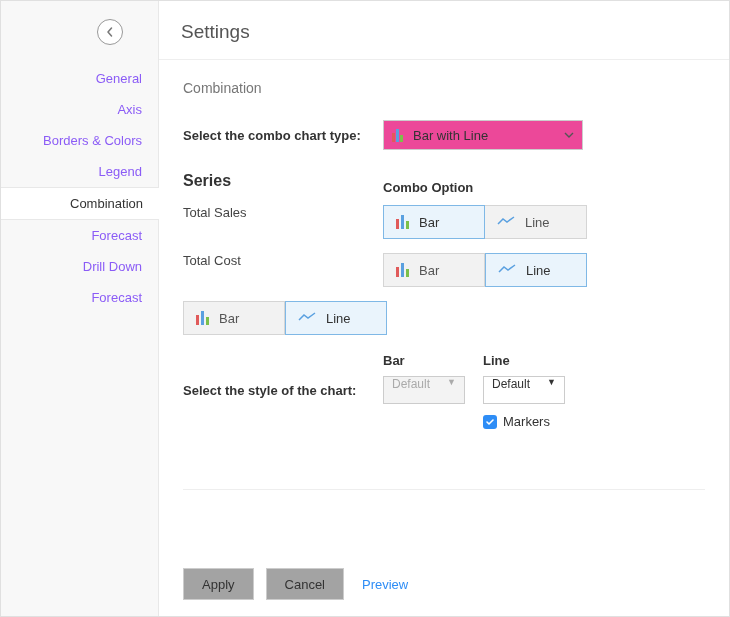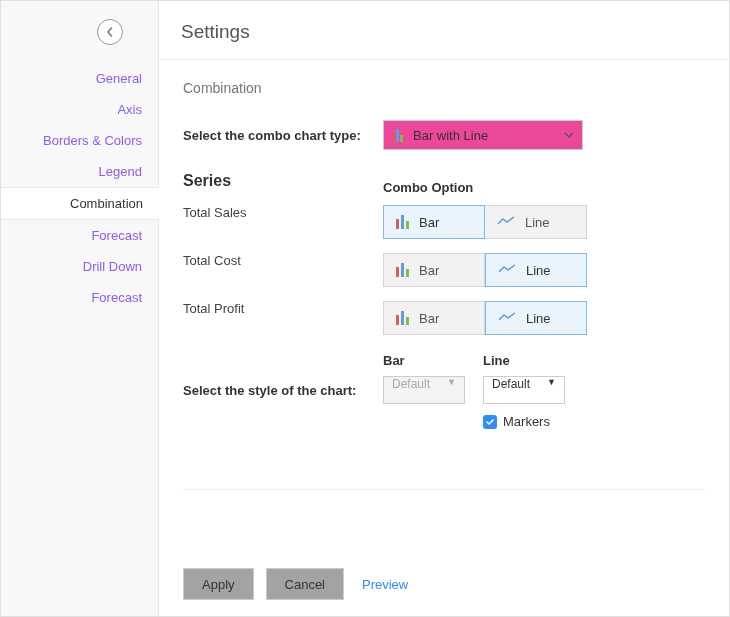--- a/index.html
+++ b/index.html
@@ -146,21 +146,20 @@
           <div class="toggle selected">
             <span class="line-icon"><svg viewBox="0 0 18 12">
                   <path d="M1 9 L6 4 L10 7 L17 2" stroke="#5aa0e0" stroke-width="1.5" fill="none"></path>
                 </svg></span>
             <span>Line</span>
           </div>
         </div>
       </div>
 
       <div class="series-row">
-        <div class="series-name">Total Profit</div>
         <div class="toggle-group">
           <div class="toggle">
             <span class="icon-bar">
                 <span class="b1"></span>
                 <span class="b2"></span>
                 <span class="b3"></span>
               </span>
             <span>Bar</span>
           </div>
           <div class="toggle selected">

